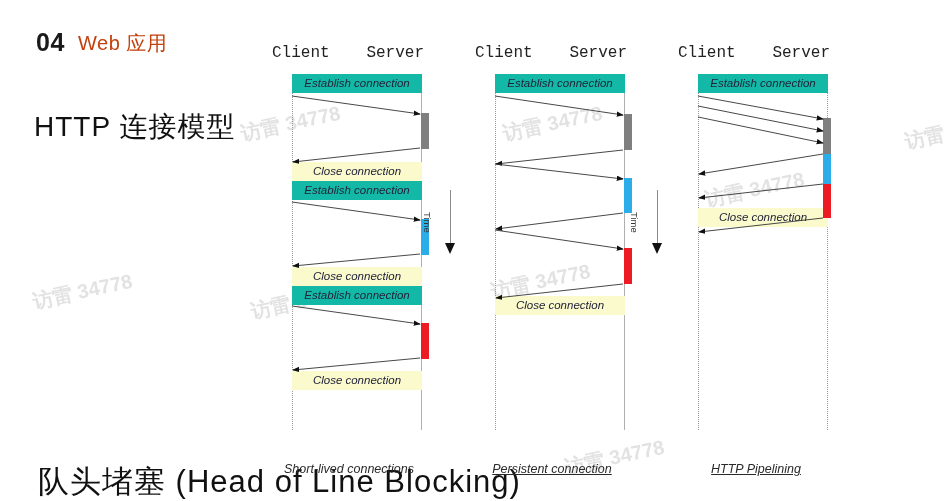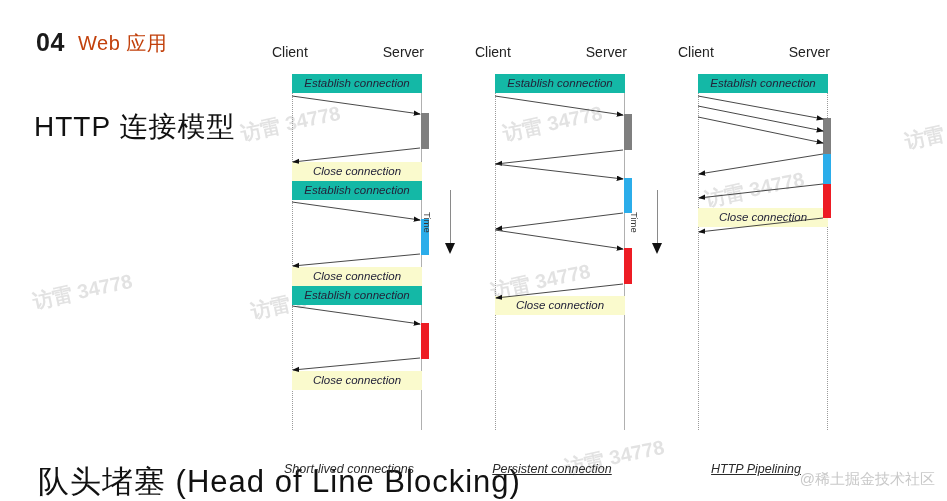--- a/index.html
+++ b/index.html
@@ -36,21 +36,21 @@
     white-space:nowrap;font-weight:bold;opacity:.75;
   }
   .wm-brand{
     position:absolute;right:16px;bottom:12px;
     color:#c9c9c9;font-size:15px;white-space:nowrap;user-select:none;
   }
 
   
   .diagram{position:absolute;top:44px;}
   .dg-head{
-    position:absolute;top:0;font-size:14px;color:#222;white-space:nowrap;
+    position:absolute;top:0;font-size:16px;color:#222;white-space:nowrap;font-family:Liberation Mono, monospace;
   }
   .dg-head.client{left:0;}
   .dg-head.server{right:0;}
   .dg-body{position:absolute;top:30px;left:0;}
   .caption{
     position:absolute;font-size:12.5px;font-style:italic;color:#2a2a2a;
     white-space:nowrap;text-align:center;
   }
 
   
@@ -106,21 +106,20 @@
   <div class="slide-h2">队头堵塞 (Head of Line Blocking)</div>
 
   <div class="wm" style="left:236px;top:110px;">访雷 34778</div>
   <div class="wm" style="left:28px;top:278px;">访雷 34778</div>
   <div class="wm" style="left:246px;top:288px;">访雷 34778</div>
   <div class="wm" style="left:498px;top:110px;">访雷 34778</div>
   <div class="wm" style="left:486px;top:268px;">访雷 34778</div>
   <div class="wm" style="left:700px;top:176px;">访雷 34778</div>
   <div class="wm" style="left:900px;top:118px;">访雷 34778</div>
   <div class="wm" style="left:560px;top:444px;">访雷 34778</div>
-  <div class="wm-brand">@稀土掘金技术社区</div>
 
   <div class="diagram" id="dg1" style="left:268px;width:152px;">
     <div class="dg-head client">Client</div>
     <div class="dg-head server">Server</div>
 
     <div class="dg-body" style="width:152px;height:356px;">
 
       <div class="lifeline" style="left:20px;height:356px;"></div>
       <div class="lifeline solid" style="left:149px;height:356px;"></div>
 

